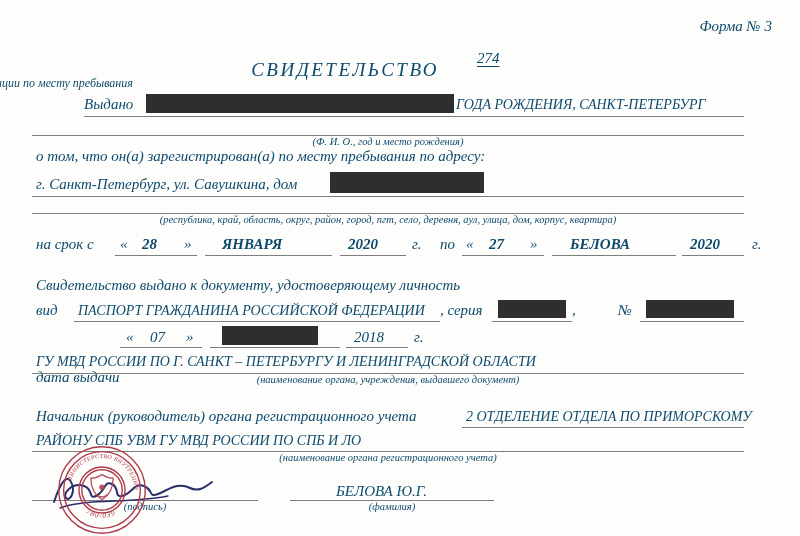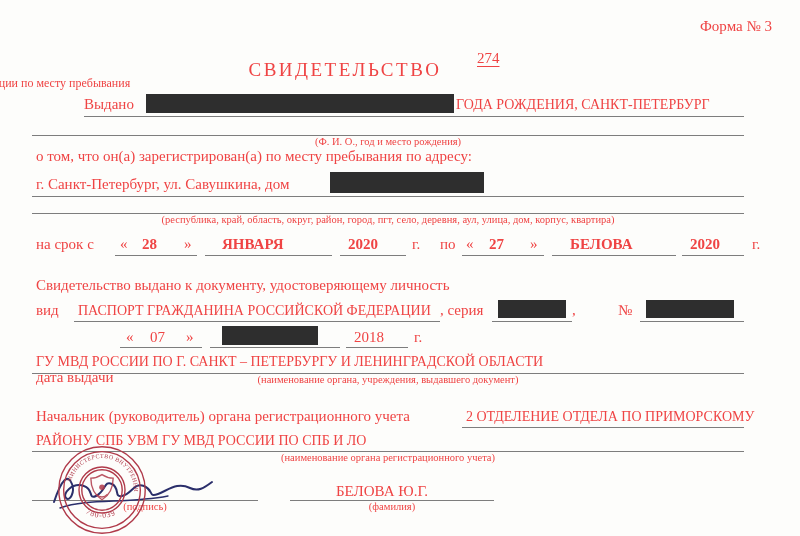--- a/index.html
+++ b/index.html
@@ -6,22 +6,23 @@
     margin: 0;
     padding: 0;
     background: #ffffff;
   }
   #page {
     position: relative;
     width: 800px;
     height: 536px;
     background: #fdfdfb;
     font-family: "Liberation Serif", serif;
-    color: #ef4444;
+    color: #0c4a6e;
     overflow: hidden;
+    font-style: italic;
   }
   .form-no {
     position: absolute;
     top: 18px;
     right: 28px;
     font-size: 15px;
     font-family: "Liberation Serif", serif;
   }
   .title {
     position: absolute;

